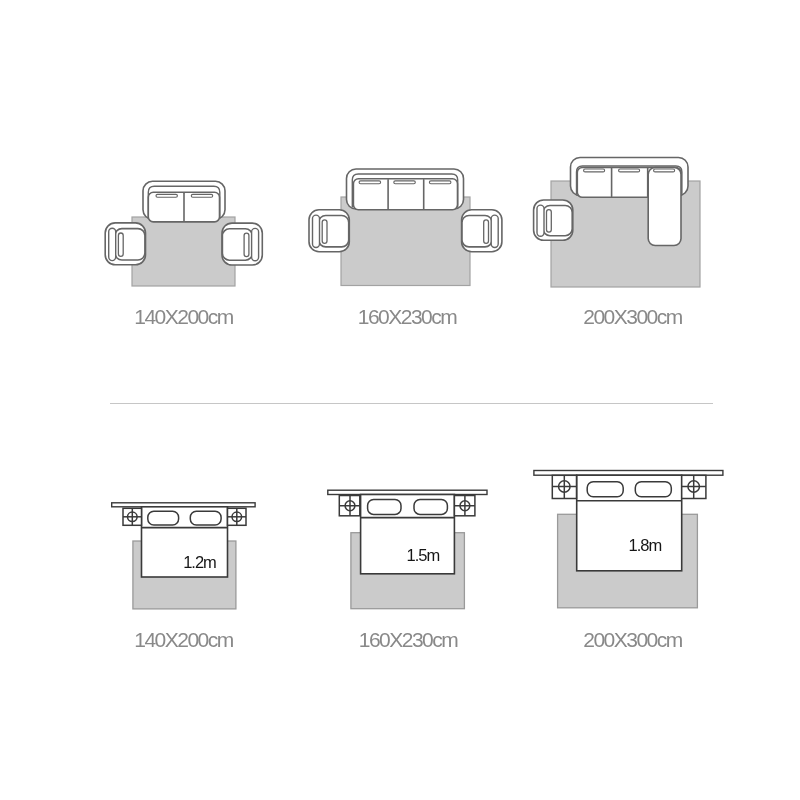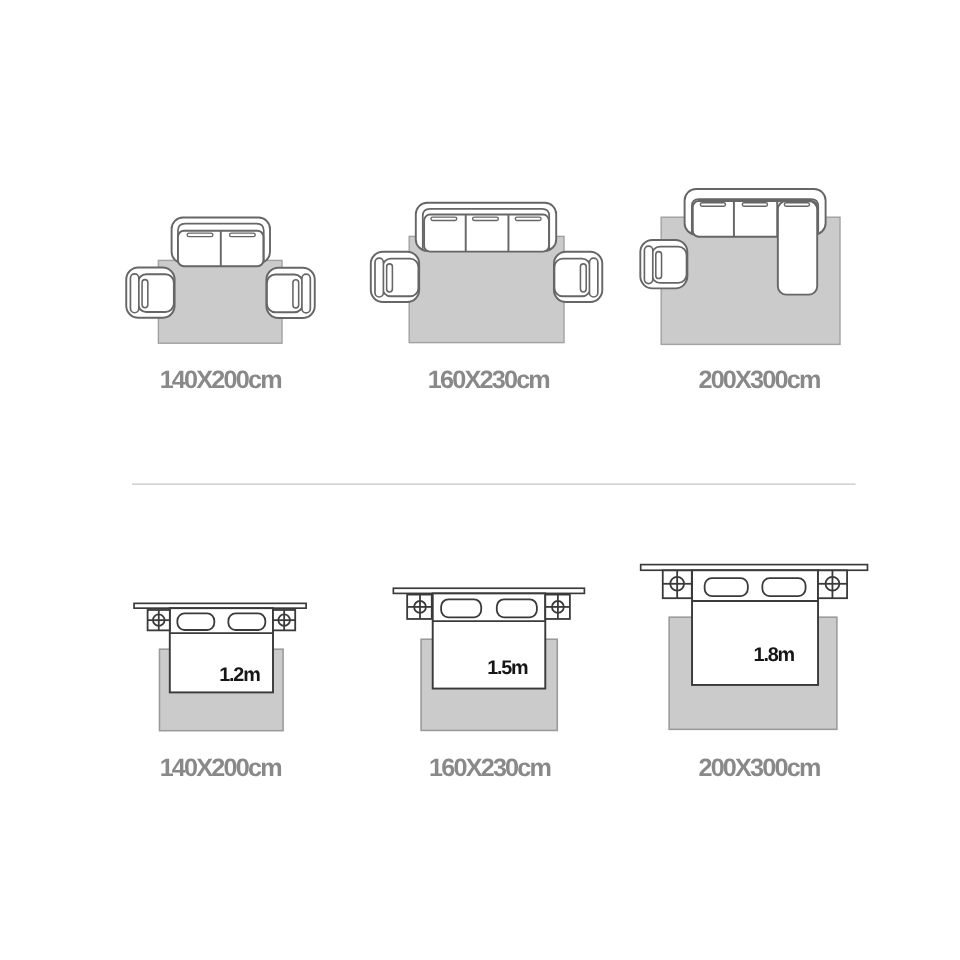--- a/index.html
+++ b/index.html
@@ -1,16 +1,16 @@
 <!DOCTYPE html>
 <html><head>
 <meta charset="utf-8">
 <style>
   html,body{margin:0;padding:0;background:#ffffff;}
-  .wrap{width:800px;height:800px;position:relative;font-family:"Liberation Sans",sans-serif;font-weight:bold;}
+  .wrap{width:800px;height:800px;position:relative;font-family:"Liberation Sans",sans-serif;}
   svg{display:block;filter:blur(0.4px);}
   text{font-family:"Liberation Sans",sans-serif;}
 </style>
 </head>
 <body>
 <div class="wrap">
 <svg width="800" height="800" viewBox="0 0 800 800">
 <rect x="0" y="0" width="800" height="800" fill="#ffffff"></rect>
 
 <rect x="132" y="217" width="103" height="69" fill="#cbcbcb" stroke="#a2a2a2" stroke-width="1.2"></rect>

